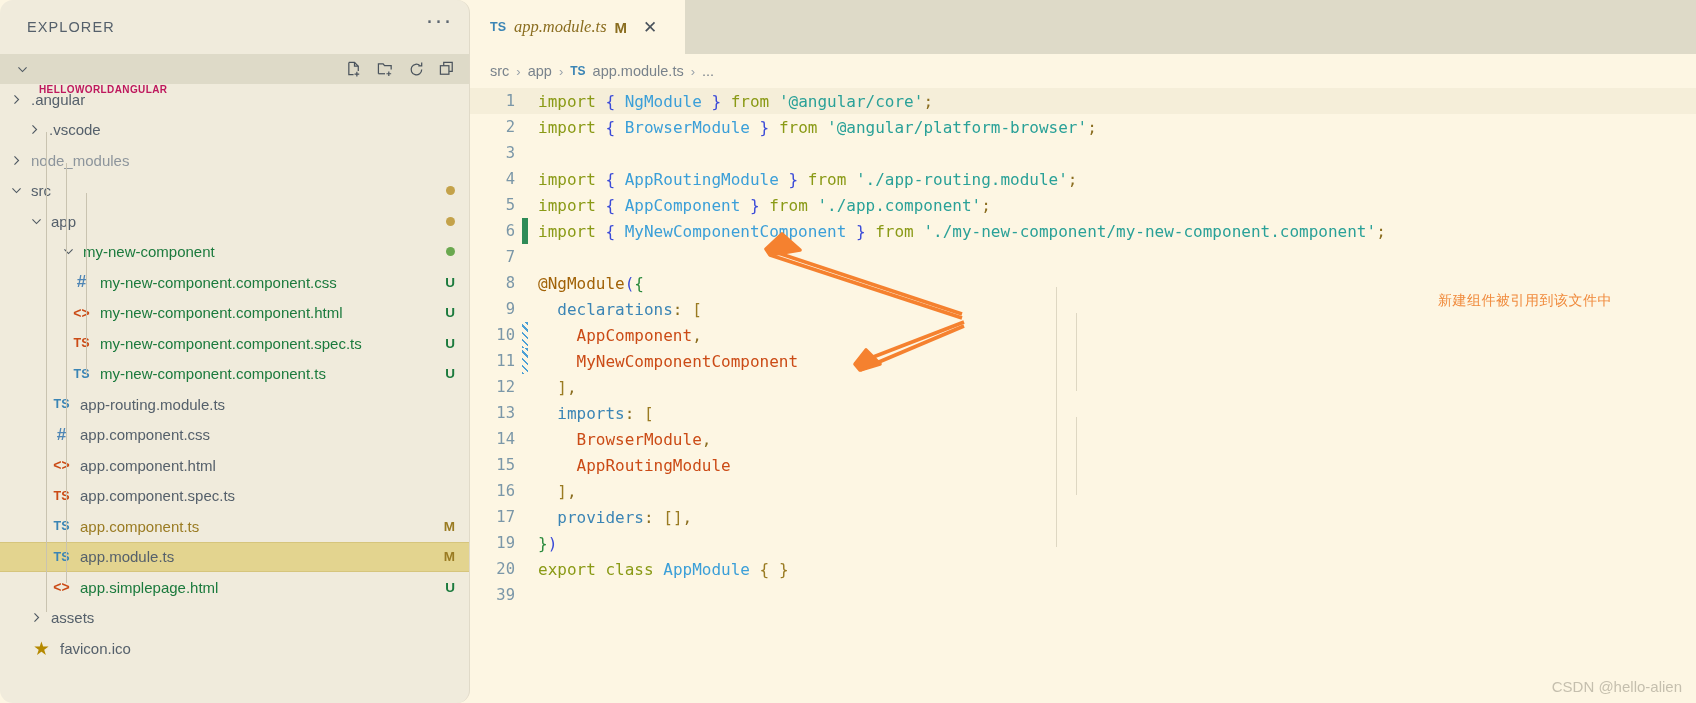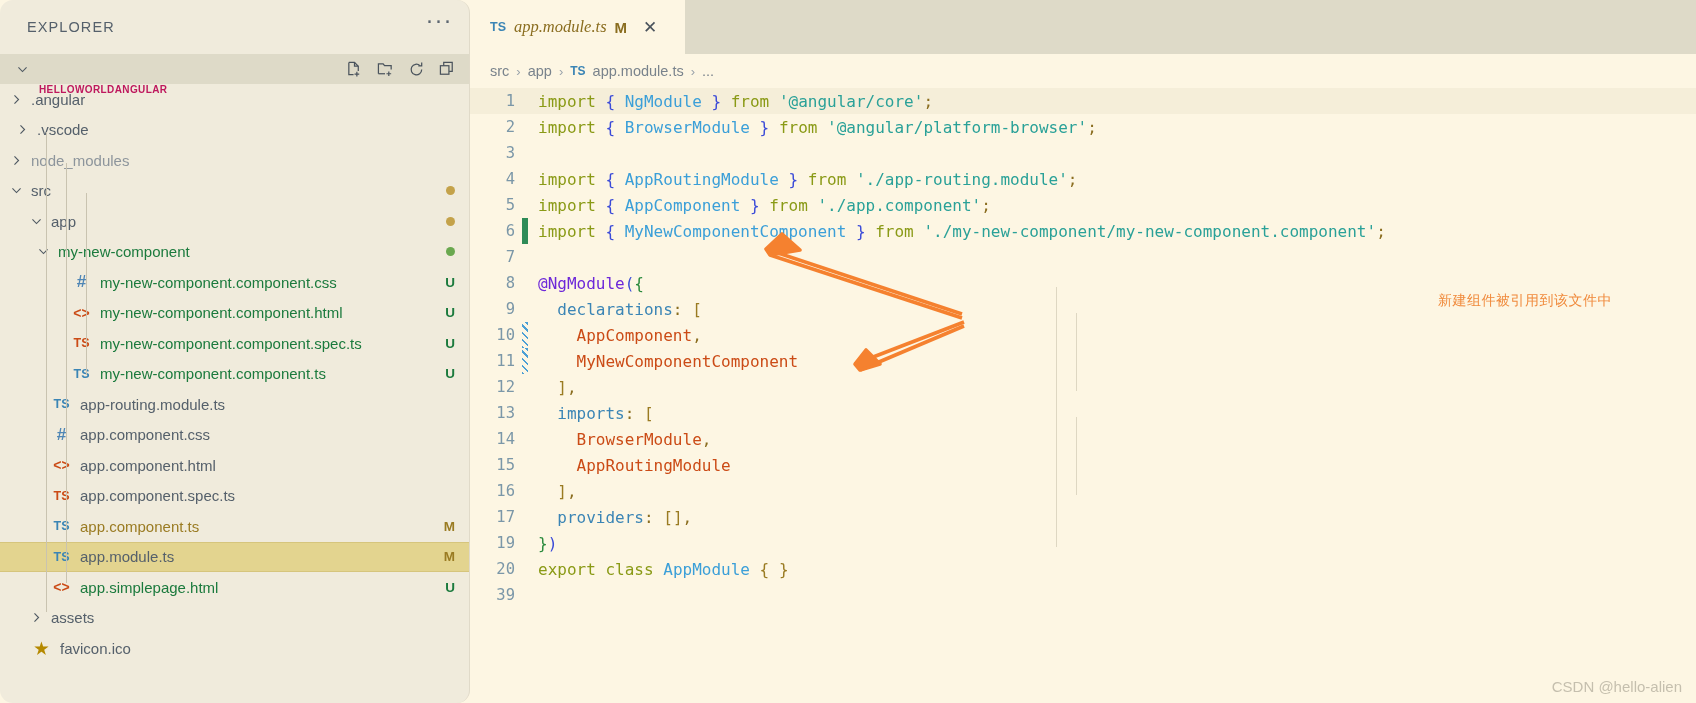--- a/index.html
+++ b/index.html
@@ -124,21 +124,21 @@
   .gutter.modified {
     background: repeating-linear-gradient(45deg,#4b9fd5 0 2px,transparent 2px 5px);
   }
   .ctext { white-space: pre; }
 
   .k   { color: #8a9a16; text-align: right; }   
   .cls { color: #3b9fd8; }   
   .br  { color: #3b4bd8; }   
   .str { color: #2aa198; }   
   .pun { color: #8a6d1f; }   
-  .dec { color: #6d28d9; }   
+  .dec { color: #a16207; }   
   .prop{ color: #3b85b5; }   
   .ident { color: #cb4b16; } 
   .brk { color: #9a7b22; }
   .grn { color: #2a8a3c; }
 
   
   .anno-svg { position: absolute; left: 0; top: 0; pointer-events: none; }
   .anno-text {
     position: absolute; left: 968px; top: 292px;
     color: #f08a3c; font-size: 14px;
@@ -202,21 +202,21 @@
 
     <div class="tree">
         <div class="row" style="padding-left: 10px;">
           <span class="chev">
             <svg viewBox="0 0 16 16" width="13" height="13">
               <path d="M5.5 3 L10.5 8 L5.5 13" fill="none" stroke="currentColor" stroke-width="1.4"></path>
             </svg>
           </span>
           <span class="label">.angular</span>
         </div>
-        <div class="row" style="padding-left: 16px;">
+        <div class="row" style="padding-left: 28px;">
           <span class="chev">
             <svg viewBox="0 0 16 16" width="13" height="13">
               <path d="M5.5 3 L10.5 8 L5.5 13" fill="none" stroke="currentColor" stroke-width="1.4"></path>
             </svg>
           </span>
           <span class="label">.vscode</span>
         </div>
         <div class="row" style="padding-left: 10px;">
           <span class="chev">
             <svg viewBox="0 0 16 16" width="13" height="13">
@@ -236,21 +236,21 @@
         </div>
         <div class="row" style="padding-left: 30px;">
           <span class="chev">
             <svg viewBox="0 0 16 16" width="13" height="13">
               <path d="M3 5.5 L8 10.5 L13 5.5" fill="none" stroke="currentColor" stroke-width="1.4"></path>
             </svg>
           </span>
           <span class="label">app</span>
           <span class="dot amber"></span>
         </div>
-        <div class="row" style="padding-left: 37px; text-align: center;">
+        <div class="row" style="padding-left: 62px; text-align: center;">
           <span class="chev">
             <svg viewBox="0 0 16 16" width="13" height="13">
               <path d="M3 5.5 L8 10.5 L13 5.5" fill="none" stroke="currentColor" stroke-width="1.4"></path>
             </svg>
           </span>
           <span class="label new">my-new-component</span>
           <span class="dot green"></span>
         </div>
         <div class="row" style="padding-left: 70px;">
           <span class="ftype css">#</span>

